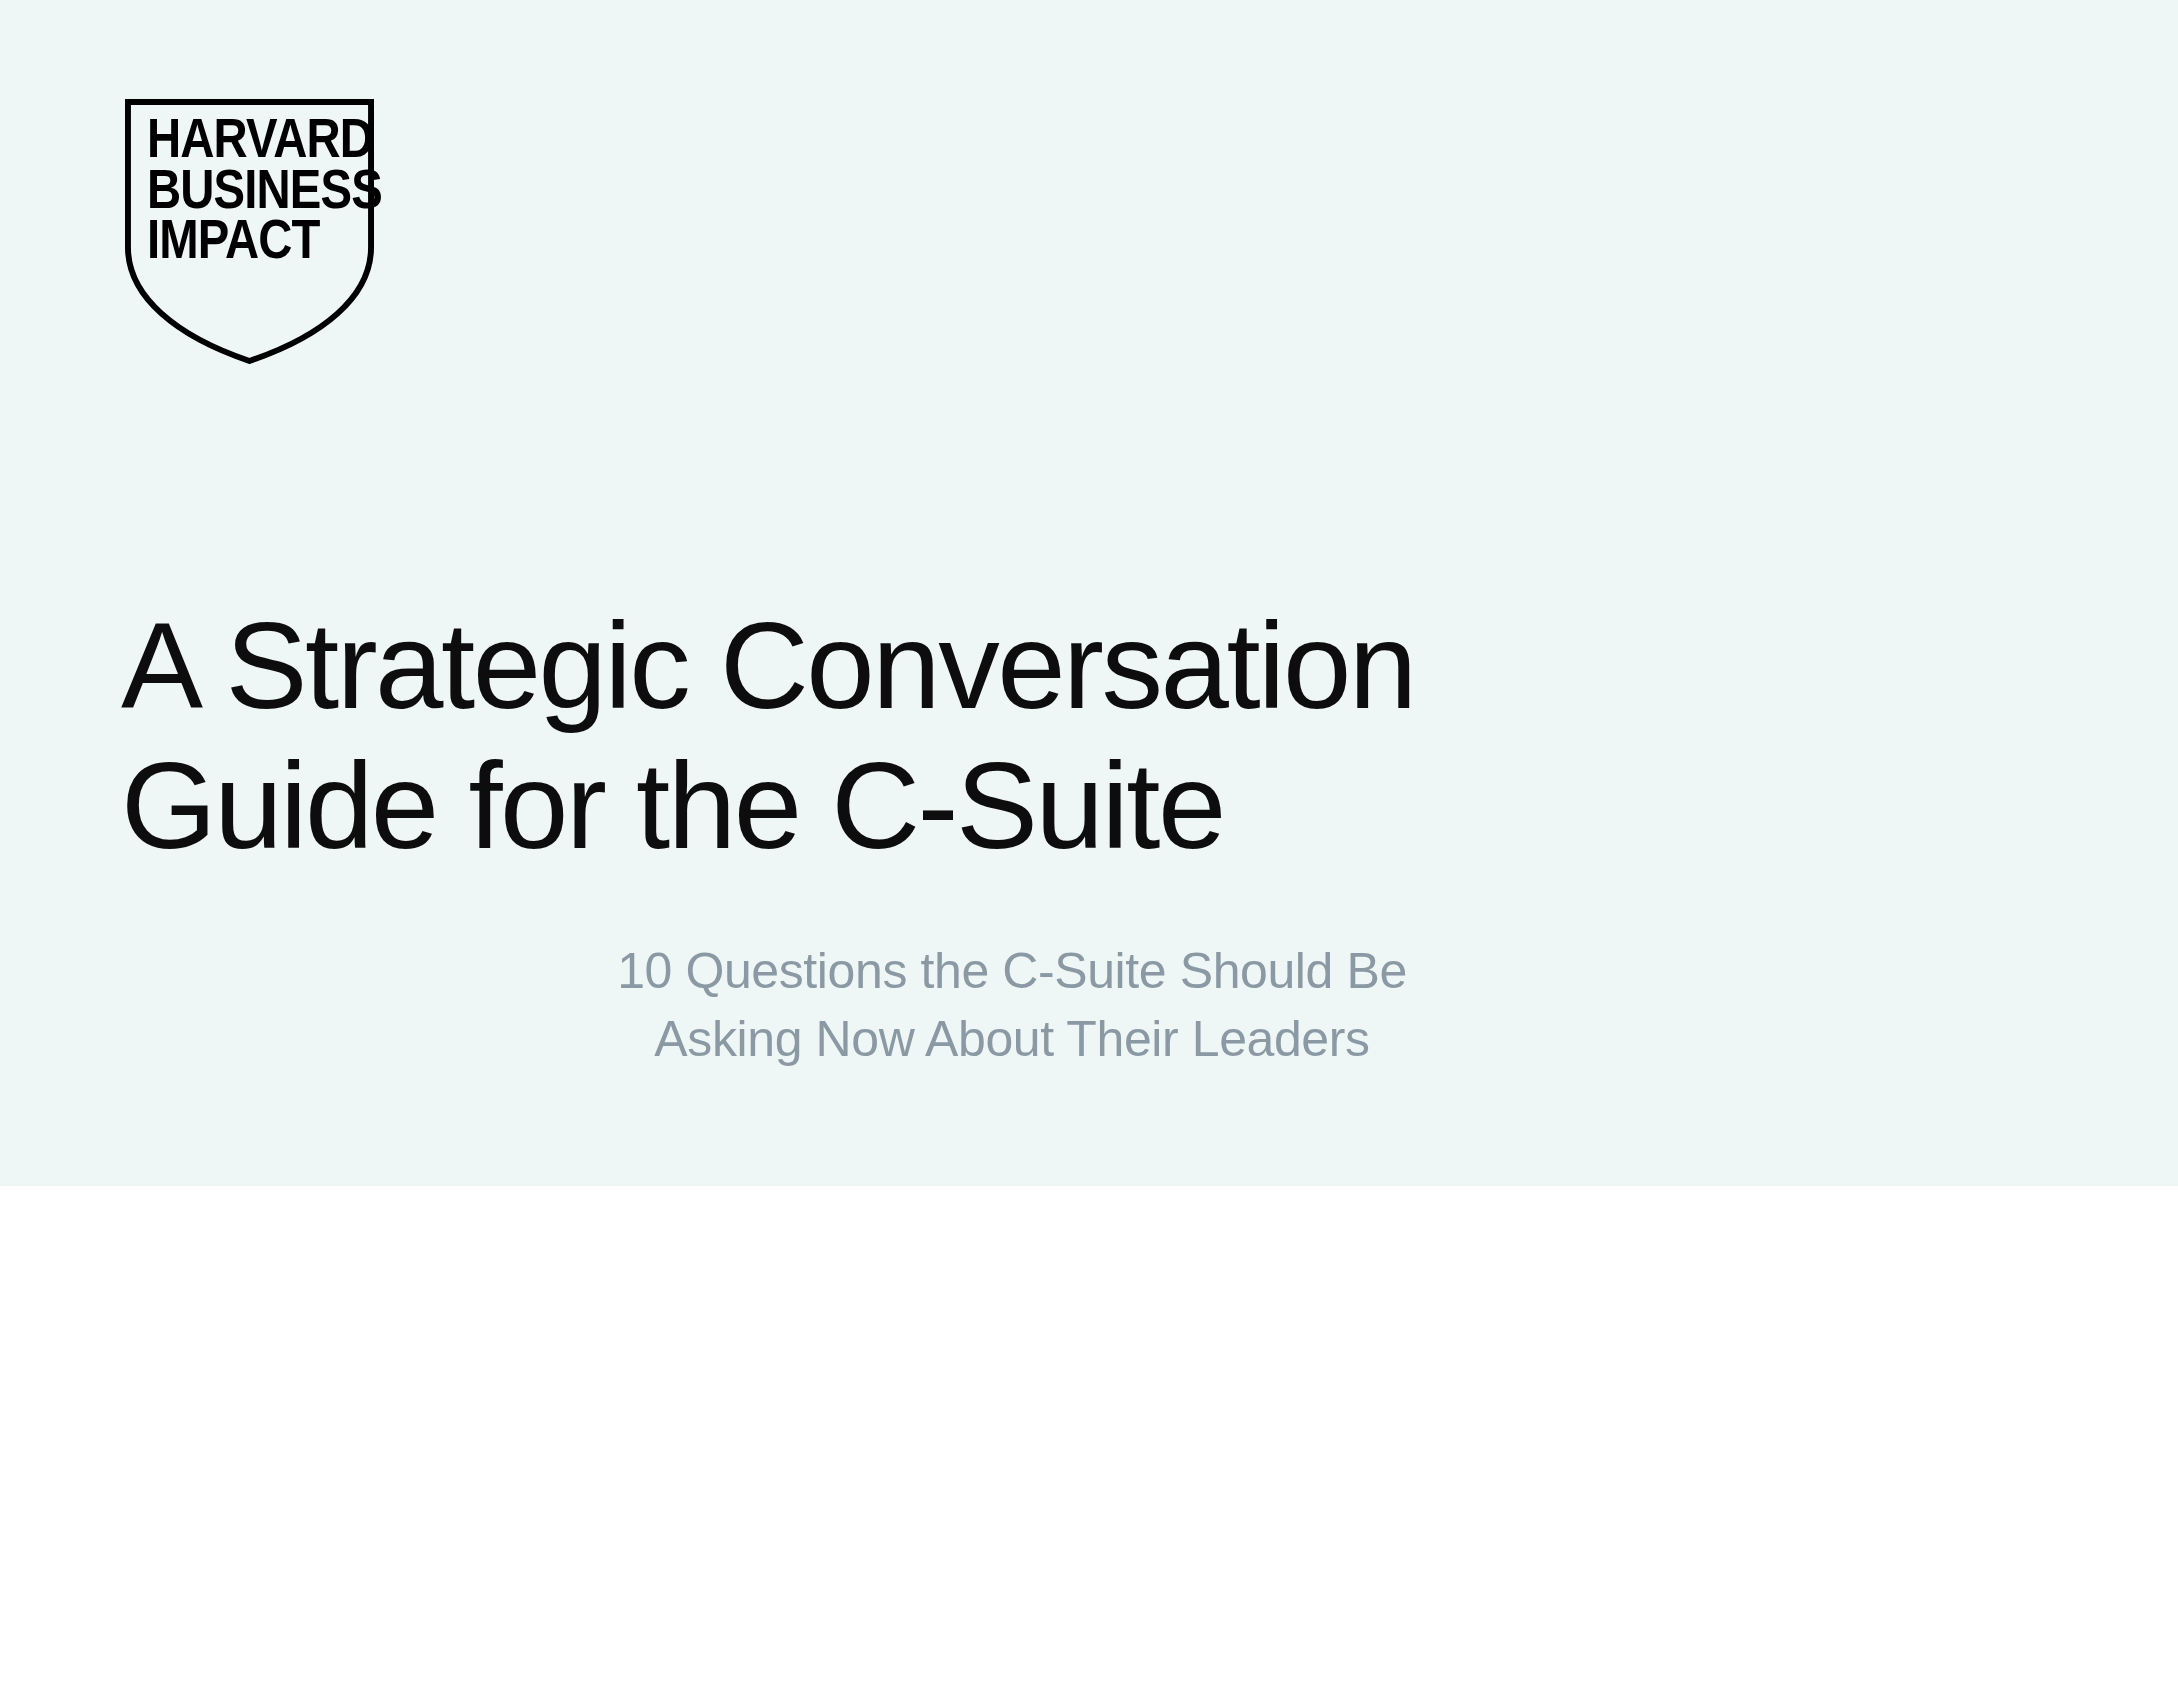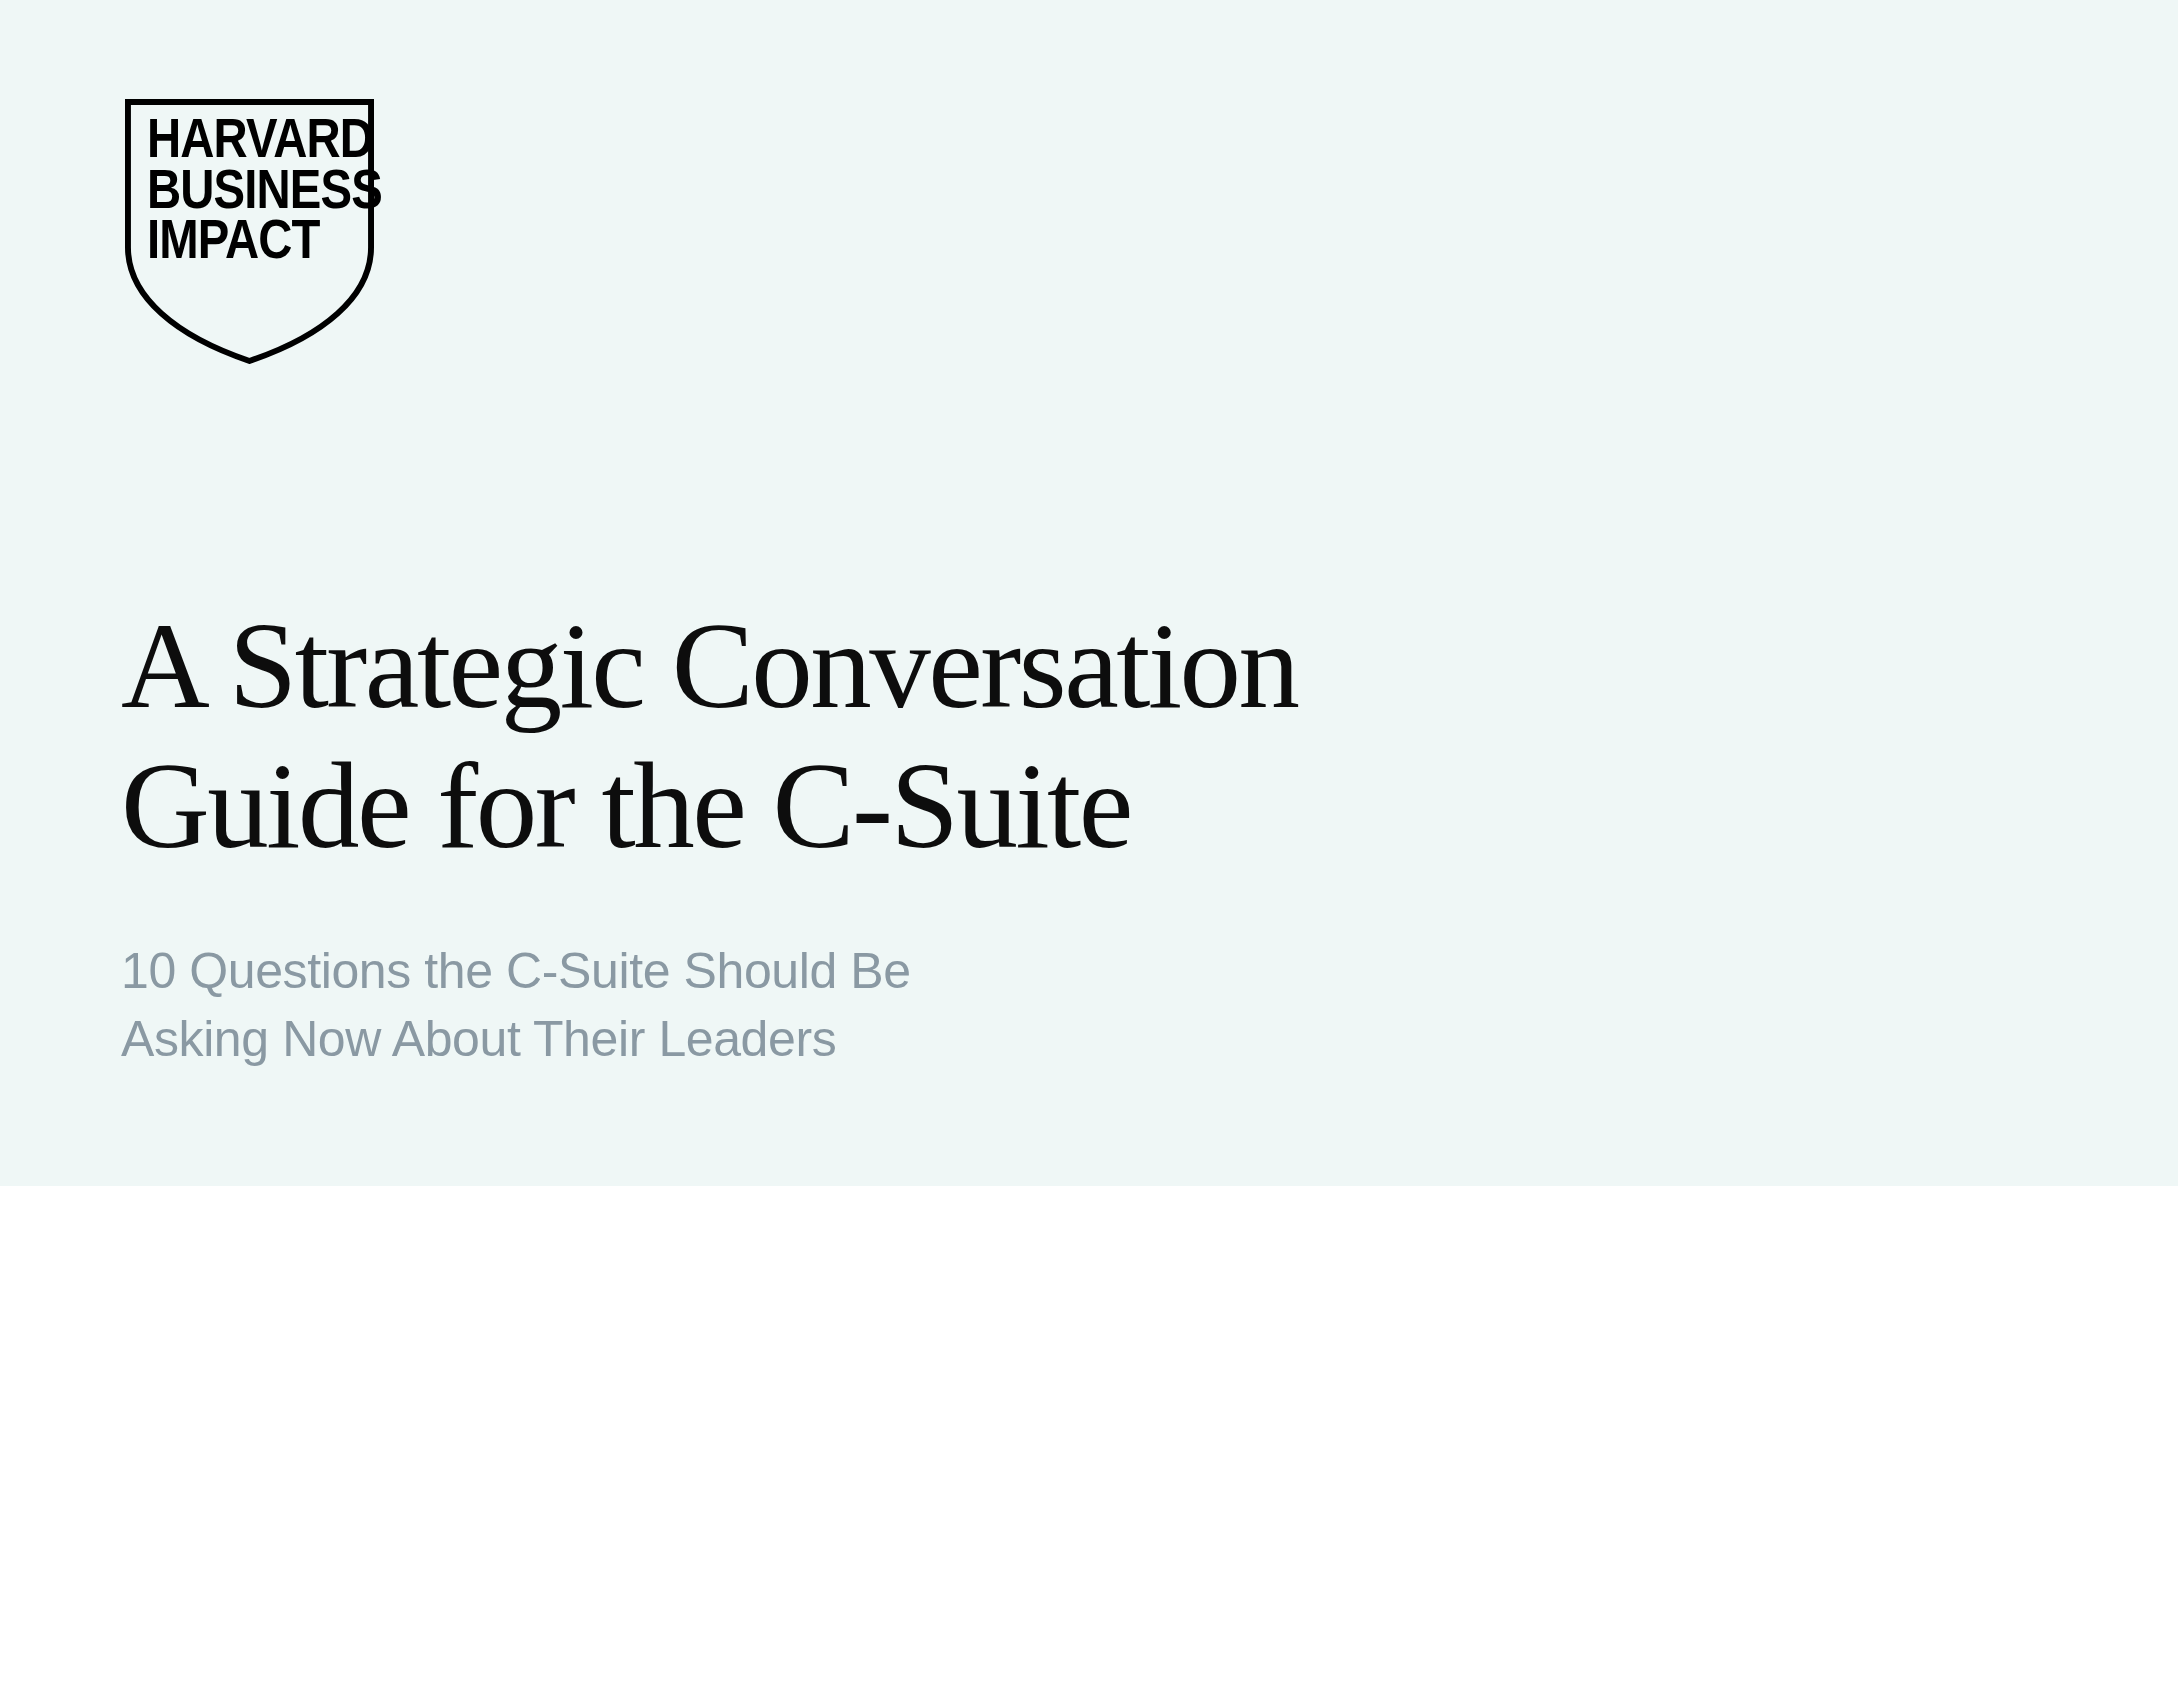--- a/index.html
+++ b/index.html
@@ -73,41 +73,42 @@
   
   .headline {
     position: absolute;
     left: 121px;
     top: 596px;
     width: 1782px;
   }
   .title {
     margin: 0;
     color: #0d0d0d;
-    font-family: Liberation Serif, serif;
+    font-family: Liberation Sans, sans-serif;
     font-weight: 300;
     font-size: 123px;
     line-height: 1.14;
     letter-spacing: -2.5px;
     white-space: nowrap;
   }
   .title span {
     display: block;
   }
 
   .subtitle {
     margin: 0;
     padding-top: 61px;
     color: #8a99a3;
     font-family: "Liberation Sans", sans-serif;
     font-weight: 400;
     font-size: 50px;
     line-height: 1.36;
     letter-spacing: -0.4px;
     white-space: nowrap;
+    text-align: center;
   }
   .subtitle span {
     display: block;
   }
 </style>
 </head>
 <body>
 
 <div class="cover">
 

